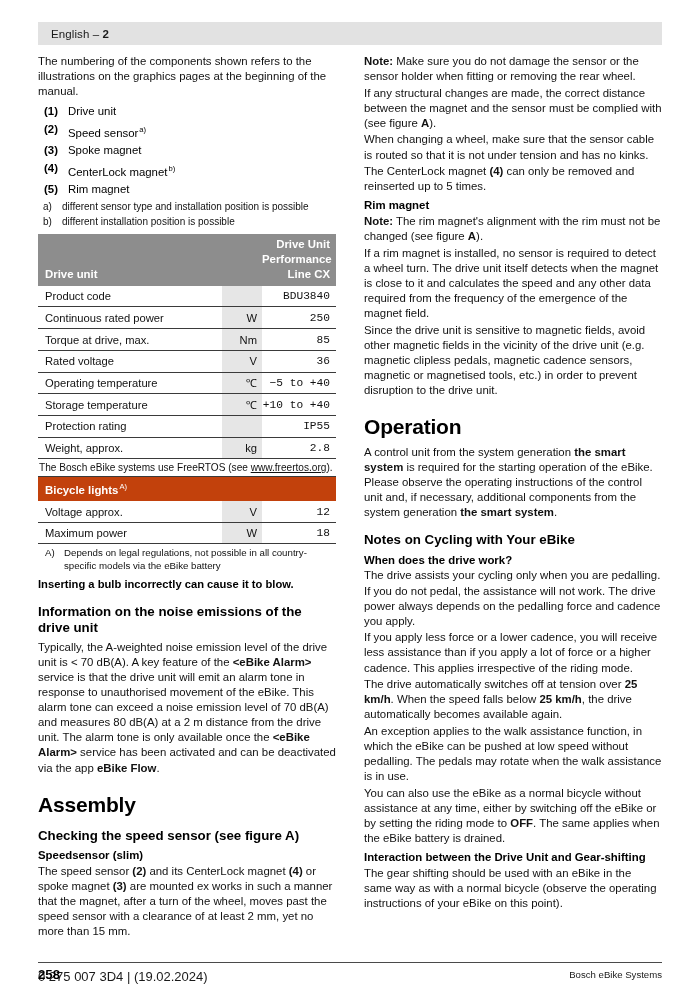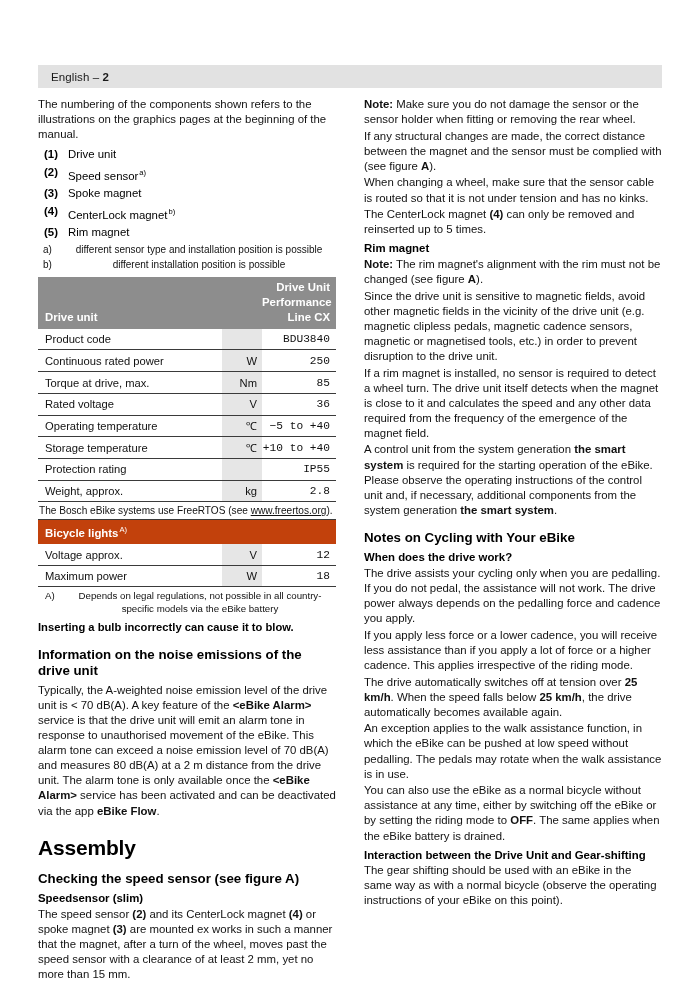--- a/index.html
+++ b/index.html
@@ -13,21 +13,20 @@
     font-family: "Liberation Sans", sans-serif;
     color: #000000;
     position: relative;
     overflow: hidden;
   }
   .page {
     position: relative;
     width: 700px;
     height: 884px;
     box-sizing: border-box;
-    margin-top: 43px;
   }
 
   
   .running-head {
     position: absolute;
     left: 38px;
     top: 22px;
     width: 624px;
     height: 23px;
     background: #e2e2e2;
@@ -121,21 +120,21 @@
     display: flex;
     font-size: 10px;
     line-height: 14.5px;
     color: #111;
   }
   .fnote .lbl {
     flex: 0 0 24px;
     padding-left: 5px;
     box-sizing: border-box;
   }
-  .fnote .bdy { flex: 1; text-align: center; }
+  .fnote .bdy { flex: 1; }
   .fnote.tbl {
     font-size: 9.7px;
     line-height: 12.4px;
     margin-top: 3px;
   }
   .fnote.tbl .lbl { flex: 0 0 26px; padding-left: 7px; }
 
   
   table.spec {
     width: 100%;
@@ -379,23 +378,24 @@
       <div class="para"><span>If any structural changes are made, the correct distance between the magnet and the sensor must be complied with (see figure </span><b>A</b><span>).</span></div>
 
       <div class="para">When changing a wheel, make sure that the sensor cable is routed so that it is not under tension and has no kinks.</div>
 
       <div class="para"><span>The CenterLock magnet </span><b>(4)</b><span> can only be removed and reinserted up to 5 times.</span></div>
 
       <h4 class="minor">Rim magnet</h4>
 
       <div class="para"><b>Note:</b><span> The rim magnet's alignment with the rim must not be changed (see figure </span><b>A</b><span>).</span></div>
 
+      <div class="para">If a rim magnet is installed, no sensor is required to detect a wheel turn. The drive unit itself detects when the magnet is close to it and calculates the speed and any other data required from the frequency of the emergence of the magnet field.</div>
       <div class="para">Since the drive unit is sensitive to magnetic fields, avoid other magnetic fields in the vicinity of the drive unit (e.g. magnetic clipless pedals, magnetic cadence sensors, magnetic or magnetised tools, etc.) in order to prevent disruption to the drive unit.</div>
-      <div class="para">If a rim magnet is installed, no sensor is required to detect a wheel turn. The drive unit itself detects when the magnet is close to it and calculates the speed and any other data required from the frequency of the emergence of the magnet field.</div>
-
+
+      <h1 class="chapter">Operation</h1>
       <div class="para"><span>A control unit from the system generation </span><b>the smart system</b><span> is required for the starting operation of the eBike. Please observe the operating instructions of the control unit and, if necessary, additional components from the system generation </span><b>the smart system</b><span>.</span></div>
 
       <h2 class="sect">Notes on Cycling with Your eBike</h2>
       <h4 class="minor">When does the drive work?</h4>
 
       <div class="para">The drive assists your cycling only when you are pedalling. If you do not pedal, the assistance will not work. The drive power always depends on the pedalling force and cadence you apply.</div>
       <div class="para">If you apply less force or a lower cadence, you will receive less assistance than if you apply a lot of force or a higher cadence. This applies irrespective of the riding mode.</div>
       <div class="para"><span>The drive automatically switches off at tension over </span><b>25 km/h</b><span>. When the speed falls below </span><b>25 km/h</b><span>, the drive automatically becomes available again.</span></div>
 
       <div class="para">An exception applies to the walk assistance function, in which the eBike can be pushed at low speed without pedalling. The pedals may rotate when the walk assistance is in use.</div>

